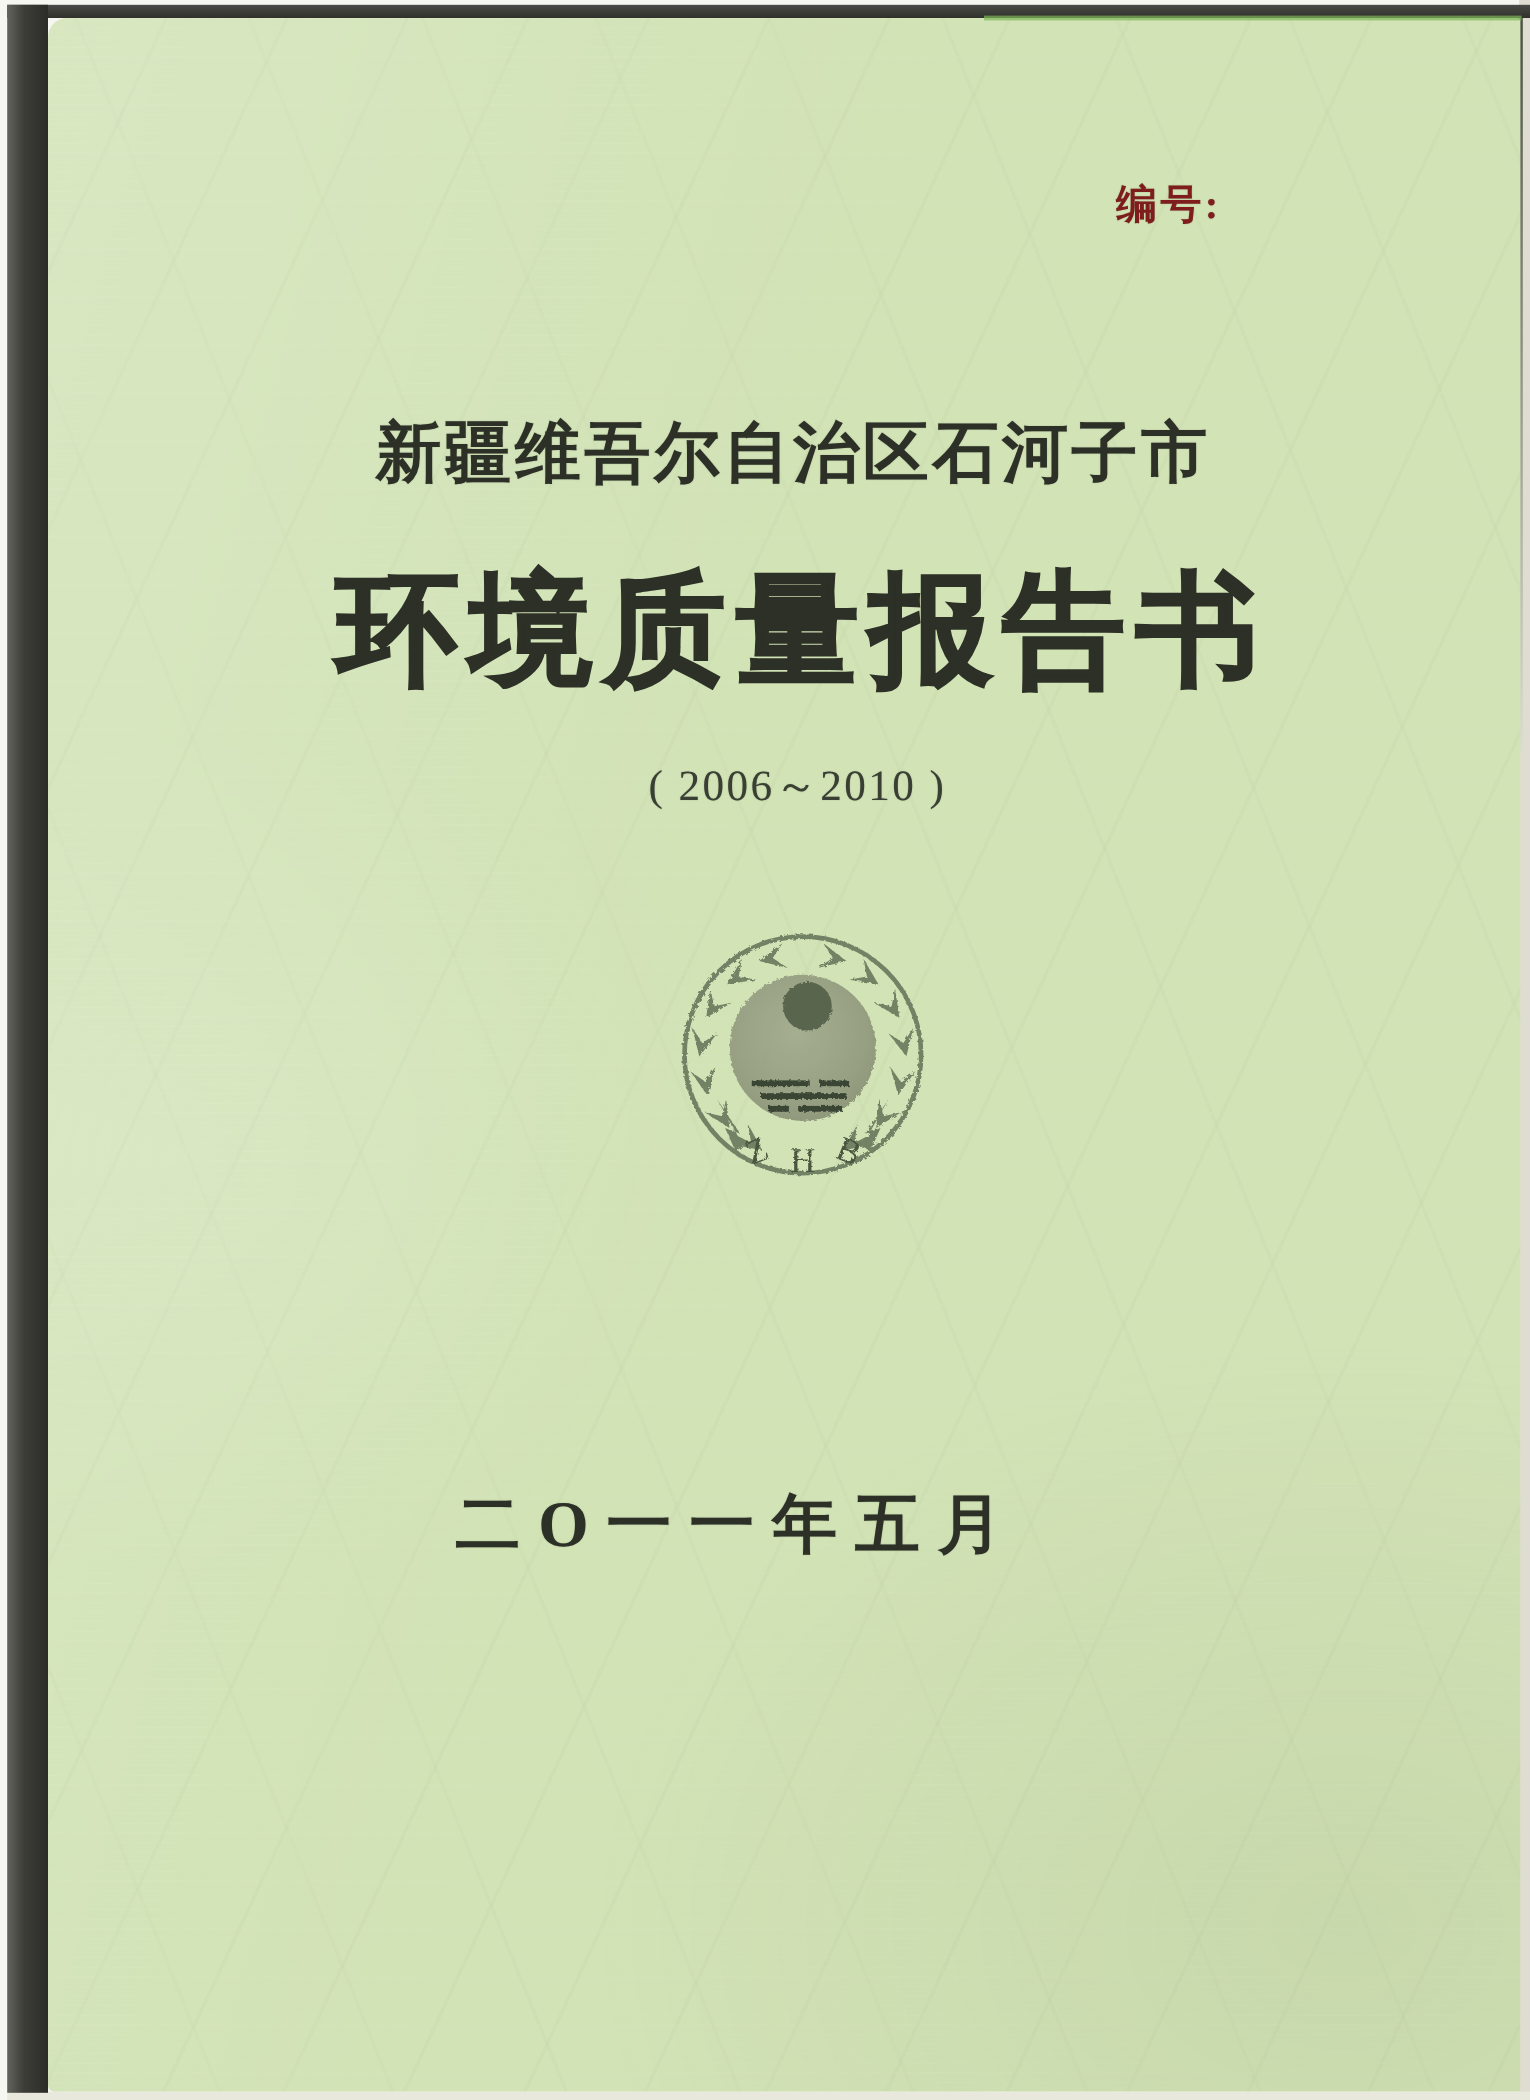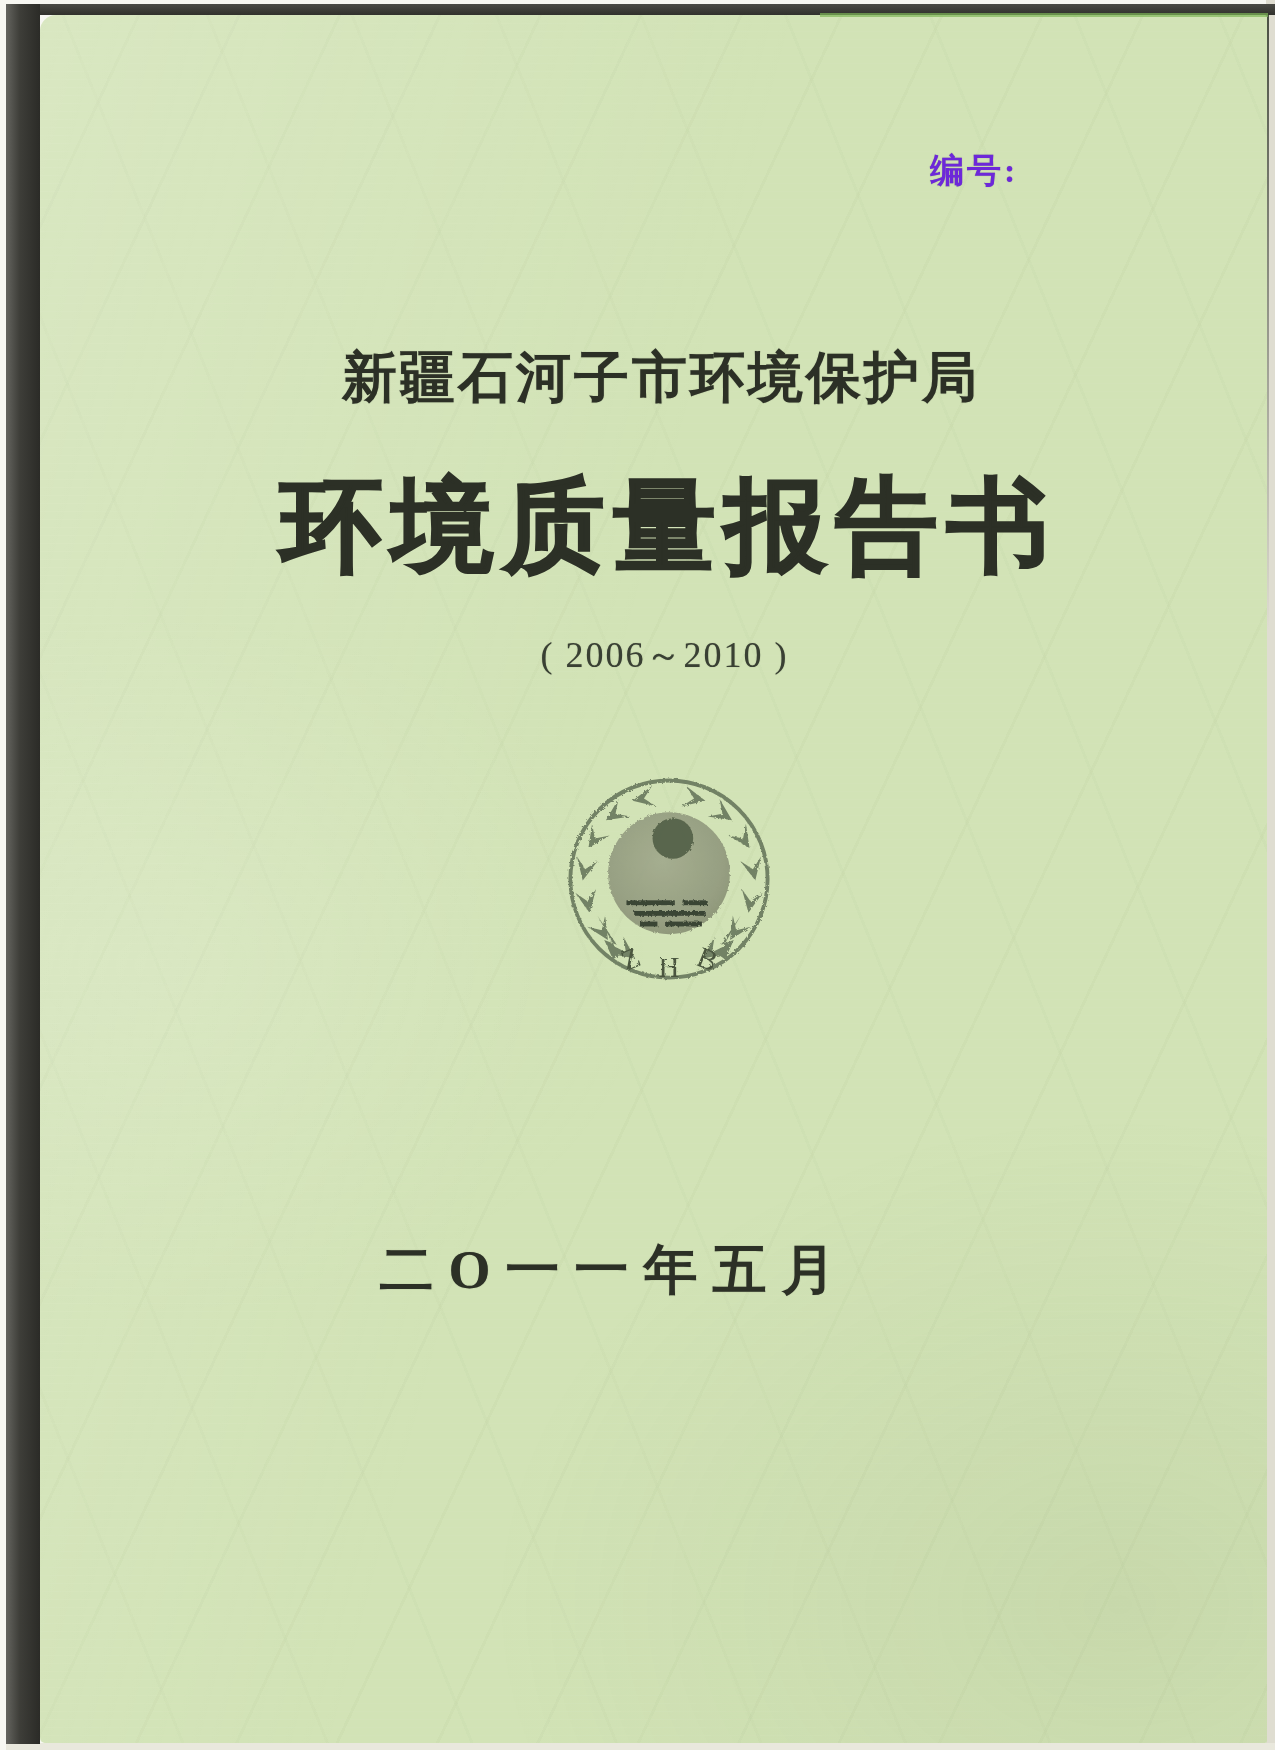--- a/index.html
+++ b/index.html
@@ -29,21 +29,21 @@
       radial-gradient(700px 500px at 10% 55%,rgba(255,255,255,.10),rgba(255,255,255,0) 70%),
       repeating-linear-gradient(115deg,rgba(140,160,110,0) 0 88px,rgba(140,160,110,.05) 88px 91px),
       repeating-linear-gradient(68deg,rgba(150,170,120,0) 0 131px,rgba(150,170,120,.045) 131px 134px),
       repeating-linear-gradient(0deg,rgba(255,255,255,0) 0 7px,rgba(255,255,255,.03) 7px 8px);
   }
 
   .textline{position:absolute;left:0;right:0;text-align:center;color:#2c3026;line-height:1;
     text-shadow:0 0 1px rgba(44,48,38,.35);white-space:nowrap;}
 
   .serial{position:absolute;left:890px;top:133px;font-size:34px;font-weight:bold;
-    color:#6d28d9;letter-spacing:3px;text-shadow:0 0 1px rgba(44,48,38,.35);}
+    color:#7f1d1d;letter-spacing:3px;text-shadow:0 0 1px rgba(44,48,38,.35);}
 
   .region{top:335px;font-size:55px;font-weight:bold;letter-spacing:3px;text-indent:3px;
     transform:translateX(6px);}
 
   .title{top:461px;font-size:102px;font-weight:bold;letter-spacing:9px;text-indent:9px;
     margin:0;transform:translateX(11px);-webkit-text-stroke:2px #2c3026;}
 
   .years{top:622px;font-size:36px;letter-spacing:2px;color:#394033;transform:translateX(11px);}
 
   .logo-wrap{position:absolute;left:513px;top:748px;width:232px;height:236px;}
@@ -63,21 +63,21 @@
 <div class="edge-bottom-light"></div>
 <div class="edge-top"></div>
 <div class="edge-left"></div>
 <div class="edge-green"></div>
 
 <div class="cover">
   <div class="texture"></div>
 
   <div class="serial">编号:</div>
 
-  <div class="textline region">新疆石河子市环境保护局</div>
+  <div class="textline region">新疆维吾尔自治区石河子市</div>
 
   <h1 class="textline title">环境质量报告书</h1>
 
   <div class="textline years">( 2006～2010 )</div>
 
   <div class="logo-wrap">
     <svg viewBox="0 0 240 240" xmlns="http://www.w3.org/2000/svg">
       <defs>
         <filter id="rough" x="-8%" y="-8%" width="116%" height="116%">
           <feTurbulence type="fractalNoise" baseFrequency="0.38" numOctaves="2" seed="7" result="n"></feTurbulence>

